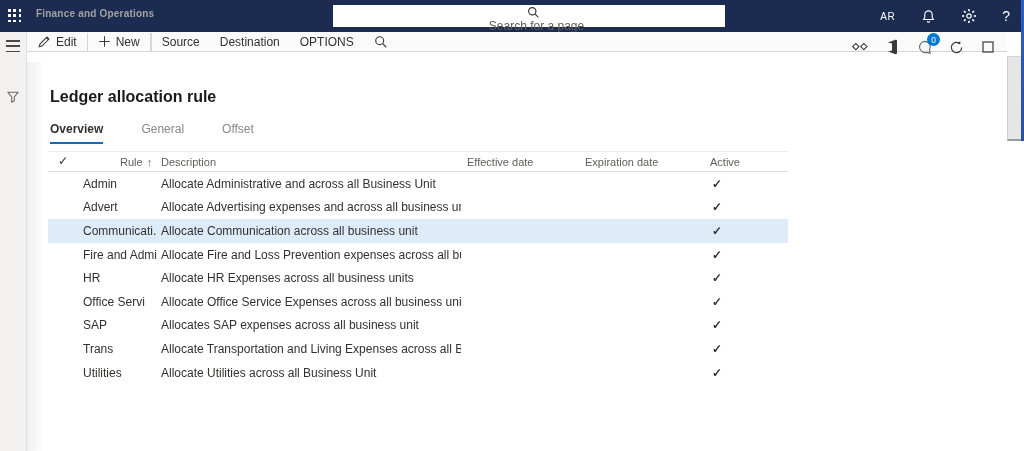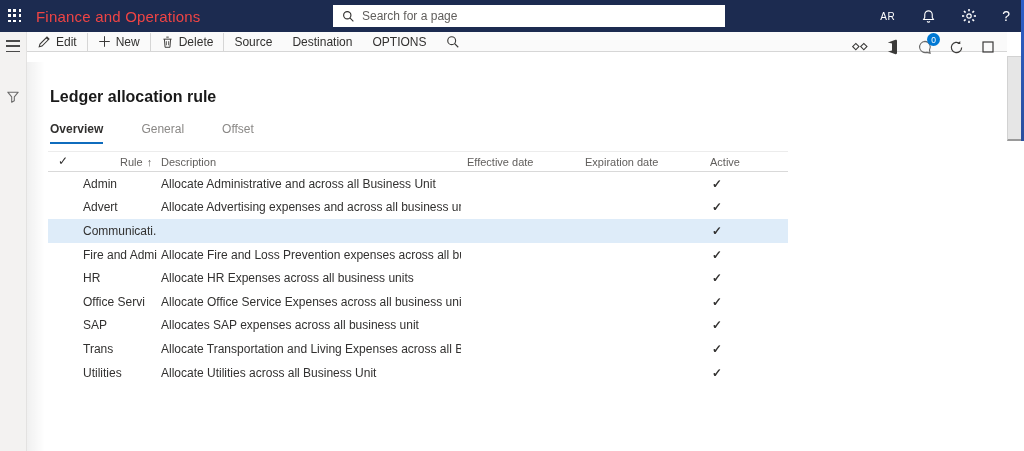--- a/index.html
+++ b/index.html
@@ -4,22 +4,22 @@
 <style>
   * { margin:0; padding:0; box-sizing:border-box; }
   html,body { width:1024px; height:451px; }
   body { font-family:"Liberation Sans", sans-serif; background:#fff; }
   #app { position:relative; width:1024px; height:451px; overflow:hidden; background:#fff; }
 
   
   .topbar { position:absolute; left:0; top:0; width:1024px; height:32px; background:#1c2b50; display:flex; align-items:center; }
   .waffle { position:absolute; left:8px; top:9px; width:14px; height:14px; display:grid; grid-template-columns:repeat(3,1fr); gap:2px; cursor:pointer; }
   .waffle span { width:2.5px; height:2.5px; background:#fff; }
-  .app-title { position:absolute; left:36px; top:8px; color:#ef4444; font-size:15px; font-weight:normal; letter-spacing:.2px; }
-  .searchbox { position:absolute; left:333px; top:5px; width:392px; height:22px; background:#fff; border:1px solid #fff; display:flex; align-items:center; padding-left:8px; }
+  .app-title { position:absolute; left:36px; top:8px; color:#a3a3a3; font-size:10px; font-weight:bold; letter-spacing:.2px; }
+  .searchbox { position:absolute; left:333px; top:5px; width:392px; height:22px; background:#fff; border:1px solid #fff; display:flex; align-items:center; padding-left:8px;flex-direction:column; }
   .searchbox .ph { color:#605e5c; font-size:12px; margin-left:7px; }
   .topbar-right { position:absolute; right:14px; top:0; height:32px; display:flex; align-items:center; gap:25px; }
   .initials { color:#fff; font-size:10px; letter-spacing:.5px; cursor:pointer; }
   .top-ico { width:16px; height:16px; display:flex; align-items:center; justify-content:center; cursor:pointer; }
   .help-glyph { color:#fff; font-size:14px; font-weight:400; cursor:pointer; }
 
   
   .actionbar { position:absolute; left:27px; top:32px; width:980px; height:20px; background:#fafafa; border-bottom:1px solid #d6d6d6; display:flex; align-items:center; }
   .rail { position:absolute; left:0; top:32px; width:27px; height:419px; background:#f3f2f1; border-right:1px solid #e3e2e1; }
   .hamburger { position:absolute; left:6px; top:40px; width:14px; height:12px; display:flex; flex-direction:column; justify-content:space-between; cursor:pointer; }
@@ -145,30 +145,20 @@
     <div class="ab-btn">
       <span>
         <svg width="13" height="13" viewBox="0 0 16 16">
             <line x1="8" y1="1.5" x2="8" y2="14.5" stroke="#3b3a39" stroke-width="1.3"></line>
             <line x1="1.5" y1="8" x2="14.5" y2="8" stroke="#3b3a39" stroke-width="1.3"></line>
           </svg>
       </span>
       <span>New</span>
     </div>
     <div class="ab-sep"></div>
-    <div class="ab-btn">
-      <span>
-        <svg width="13" height="14" viewBox="0 0 16 16">
-            <path d="M3 4.5h10M6.5 2h3M4.2 4.5l.8 10h6l.8-10" fill="none" stroke="#3b3a39" stroke-width="1.2"></path>
-            <line x1="6.6" y1="7" x2="6.6" y2="12" stroke="#3b3a39" stroke-width="1"></line>
-            <line x1="9.4" y1="7" x2="9.4" y2="12" stroke="#3b3a39" stroke-width="1"></line>
-          </svg>
-      </span>
-      <span>Delete</span>
-    </div>
     <div class="ab-sep"></div>
     <div class="ab-btn">
       <span>Source</span>
     </div>
     <div class="ab-btn">
       <span>Destination</span>
     </div>
     <div class="ab-btn">
       <span>OPTIONS</span>
     </div>
@@ -243,20 +233,21 @@
     </div>
           <div class="grid-row">
       <span class="cell c-rule">Advert</span>
       <span class="cell c-desc">Allocate Advertising expenses and across all business unit</span>
       <span class="cell c-eff"></span>
       <span class="cell c-exp"></span>
       <span class="cell c-active">✓</span>
     </div>
           <div class="grid-row selected">
       <span class="cell c-rule">Communicati...</span>
+      <span class="cell c-desc">Allocate Communication across all business unit</span>
       <span class="cell c-eff"></span>
       <span class="cell c-exp"></span>
       <span class="cell c-active">✓</span>
     </div>
           <div class="grid-row">
       <span class="cell c-rule">Fire and Admin</span>
       <span class="cell c-desc">Allocate Fire and Loss Prevention expenses across all bus un</span>
       <span class="cell c-eff"></span>
       <span class="cell c-exp"></span>
       <span class="cell c-active">✓</span>

